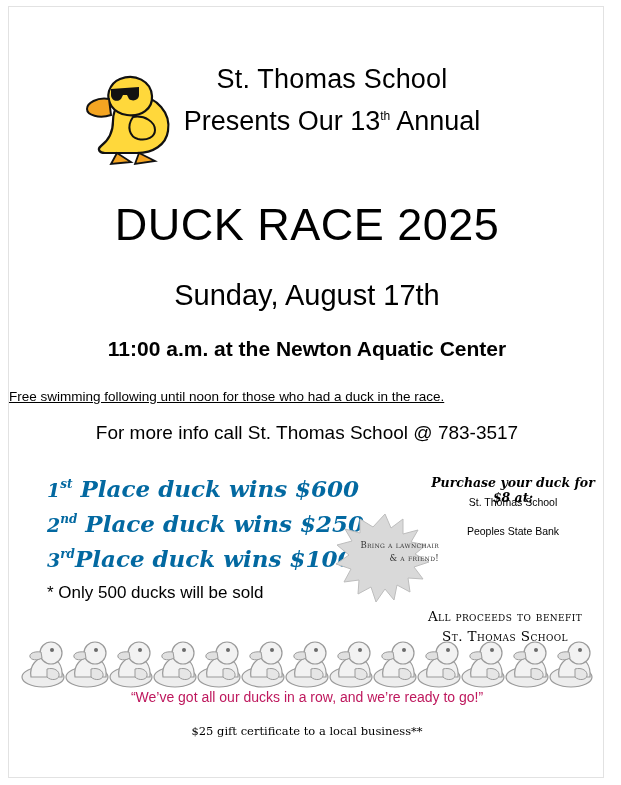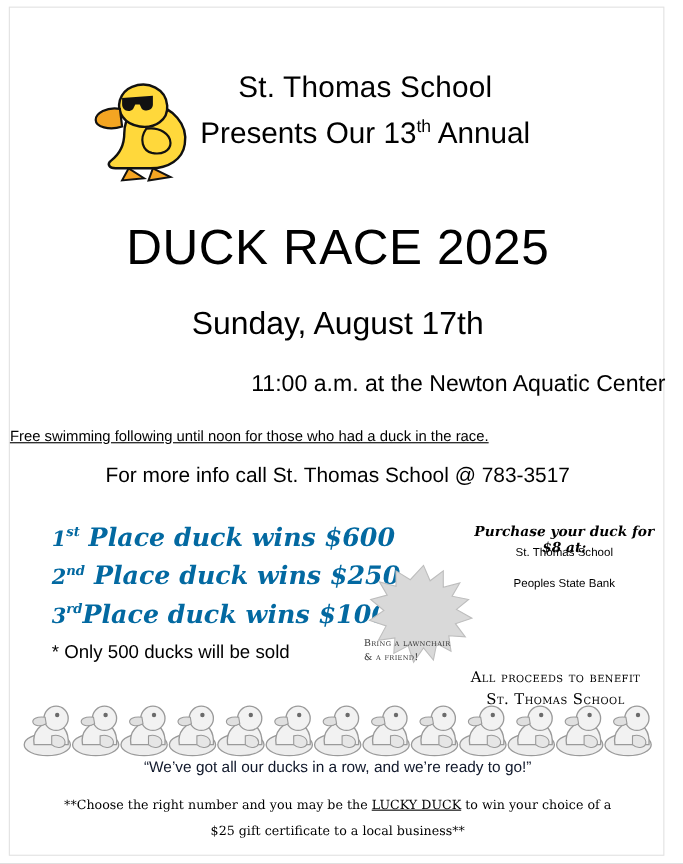--- a/index.html
+++ b/index.html
@@ -47,21 +47,21 @@
     padding-left: 50px;
   }
   .title-line2 {
     font-size: 27px;
     color: #000;
     line-height: 1.22;
     padding-left: 50px;
     margin-top: 9px;
   }
   .sup {
-    font-size: 16px;
+    font-size: 12px;
     vertical-align: super;
   }
   .duck-logo {
     position: absolute;
     left: 66px;
     top: 58px;
     width: 110px;
     height: 105px;
   }
   .bigtitle {
@@ -81,23 +81,24 @@
     width: 596px;
     text-align: center;
     font-size: 29px;
     color: #000;
   }
   .venue {
     position: absolute;
     left: 0;
     top: 330px;
     width: 596px;
-    text-align: right;
+    text-align: center;
     font-size: 21px;
     color: #000;
+    font-weight: bold;
   }
   .swimnote {
     position: absolute;
     left: 0;
     top: 382px;
     width: 596px;
     text-align: left;
     font-size: 13.5px;
     color: #000;
   }
@@ -175,28 +176,27 @@
     top: 505px;
     width: 108px;
     height: 92px;
   }
   .burst svg { display: block; }
   .burst-text {
     position: absolute;
     left: 0;
     top: 27px;
     width: 108px;
-    text-align: left;
+    text-align: right;
     font-family: "DejaVu Serif", serif;
     font-size: 8.5px;
     font-variant: small-caps;
     letter-spacing: .3px;
     color: #333;
     line-height: 1.55;
-    margin-top: 40px;
   }
   
   .benefit {
     position: absolute;
     left: 400px;
     top: 600px;
     width: 192px;
     text-align: center;
     font-family: "DejaVu Serif", serif;
     font-weight: normal;
@@ -215,21 +215,21 @@
     height: 52px;
   }
   
   .quote {
     position: absolute;
     left: 0;
     top: 682px;
     width: 596px;
     text-align: center;
     font-size: 14px;
-    color: #0f172a;
+    color: #be185d;
   }
   .fineprint {
     position: absolute;
     left: 0;
     top: 712px;
     width: 596px;
     text-align: center;
     font-family: "DejaVu Serif", serif;
     font-size: 11.5px;
     color: #000;
@@ -327,18 +327,17 @@
         <use href="#rubberduck" x="396" y="0"></use>
         <use href="#rubberduck" x="440" y="0"></use>
         <use href="#rubberduck" x="484" y="0"></use>
         <use href="#rubberduck" x="528" y="0"></use>
       </svg>
     </div>
 
     <div class="quote">“We’ve got all our ducks in a row, and we’re ready to go!”</div>
 
     <div class="fineprint">
-      <div><span>**Choose the right number and you may be the </span><span class="lucky">LUCKY DUCK</span><span> to win your choice of a</span></div>
       <div>$25 gift certificate to a local business**</div>
     </div>
 
   </div>
 </div>
 
 </body></html>

